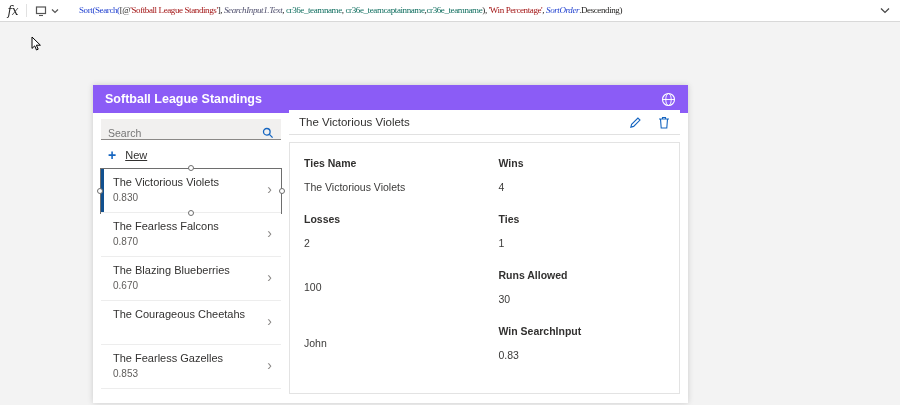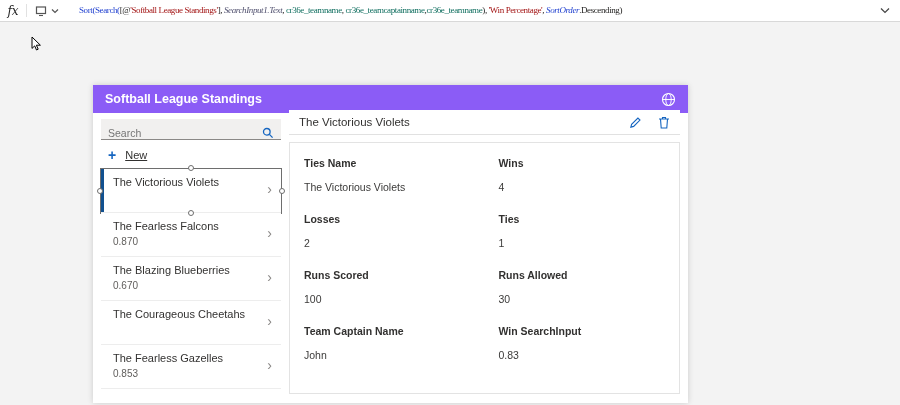--- a/index.html
+++ b/index.html
@@ -130,20 +130,21 @@
     <div class="new-row">
       <span class="plus">+</span>
       <span class="new-label">New</span>
     </div>
 
     <div class="list">
 
       <div class="list-item selected">
         <div class="sel-bar"></div>
         <div class="item-name">The Victorious Violets</div>
+        <div class="item-value">0.830</div>
         <span class="item-chev">›</span>
         <div class="handle h-t"></div>
         <div class="handle h-b"></div>
         <div class="handle h-l"></div>
         <div class="handle h-r"></div>
       </div>
 
       <div class="list-item">
         <div class="item-name">The Fearless Falcons</div>
         <div class="item-value">0.870</div>
@@ -202,29 +203,27 @@
       </div>
       <div class="field">
         <div class="f-label">Losses</div>
         <div class="f-value">2</div>
       </div>
       <div class="field">
         <div class="f-label">Ties</div>
         <div class="f-value">1</div>
       </div>
       <div class="field">
-        <div class="f-label">Runs Scored</div>
         <div class="f-value">100</div>
       </div>
       <div class="field">
         <div class="f-label">Runs Allowed</div>
         <div class="f-value">30</div>
       </div>
       <div class="field">
-        <div class="f-label">Team Captain Name</div>
         <div class="f-value">John</div>
       </div>
       <div class="field">
         <div class="f-label">Win SearchInput</div>
         <div class="f-value">0.83</div>
       </div>
     </div>
   </div>
 
 </div>

